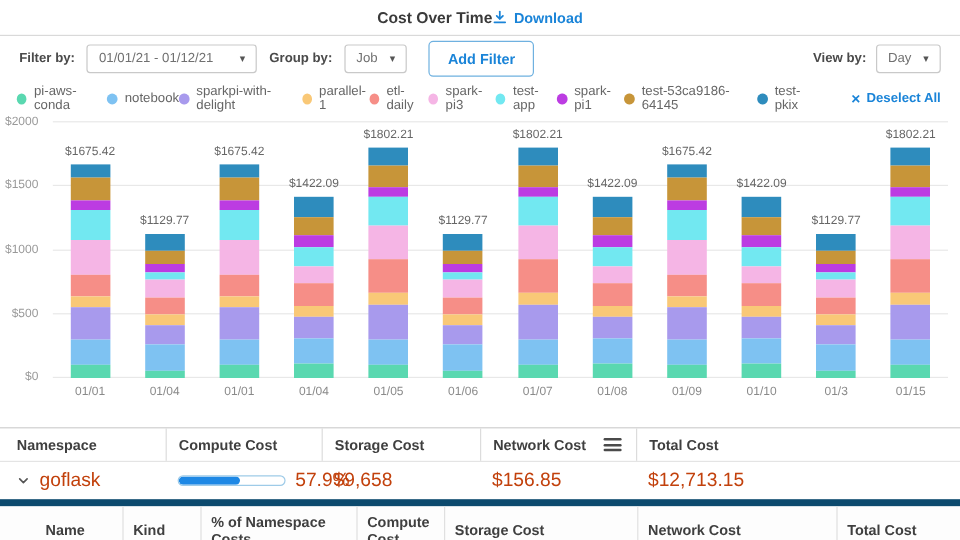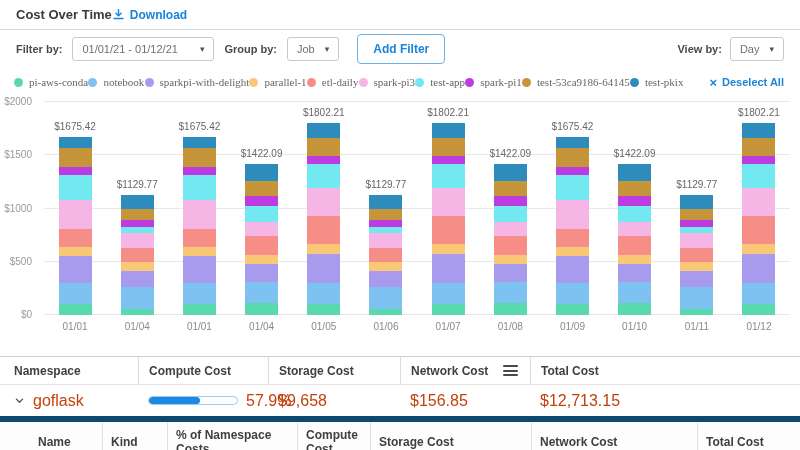--- a/index.html
+++ b/index.html
@@ -1,20 +1,20 @@
 <!DOCTYPE html>
 <html><head>
 <meta charset="utf-8">
 <style>
   * { margin:0; padding:0; box-sizing:border-box; }
   html,body { width:800px; height:450px; overflow:hidden; background:#fff;
     font-family:"Liberation Sans", sans-serif; color:#555; }
 
   
-  .app-header { height:30px; display:flex; align-items:center; justify-content:flex-start;
+  .app-header { height:30px; display:flex; align-items:center; justify-content:center;
     padding:0 16px; border-bottom:1px solid #d9d9d9; }
   .app-title { font-size:13px; font-weight:700; color:#3a3a3a; }
   .download-link { display:flex; align-items:center; gap:5px; color:#1a84d8;
     font-size:12px; font-weight:700; cursor:pointer; }
 
   
   .filter-bar { height:38px; display:flex; align-items:center; justify-content:space-between;
     padding:0 16px; }
   .filter-left { display:flex; align-items:center; gap:10px; }
   .filter-right { display:flex; align-items:center; gap:8px; }
@@ -24,21 +24,21 @@
   .dd-date { gap:22px; }
   .caret { font-size:9px; color:#555; line-height:1; }
   .add-filter-btn { margin-left:8px; font-size:12px; font-weight:700; color:#1a84d8;
     border:1px solid #6fb1e0; border-radius:4px; padding:7px 15px; background:#fff; cursor:pointer; }
 
   
   .legend { height:28px; display:flex; align-items:center; justify-content:space-between;
     padding:0 16px 0 14px; }
   .legend-item { display:flex; align-items:center; gap:6px; cursor:pointer; }
   .legend-swatch { width:9px; height:9px; border-radius:50%; }
-  .legend-text { font-size:11px; color:#666;font-family:Liberation Serif, serif; }
+  .legend-text { font-size:11px; color:#666; }
   .deselect-all { display:flex; align-items:center; gap:5px; color:#1a84d8;
     font-size:11px; font-weight:700; cursor:pointer; }
   .deselect-x { font-size:13px; font-weight:700; line-height:1; }
 
   
   .chart { margin-top:6px; }
   .plot-wrap { position:relative; height:213px; margin:0 10px 0 44px; }
   .gridline { position:absolute; left:0; right:0; height:1px; background:#e8e8e8; }
   .ylabels { position:absolute; left:-44px; width:38px; top:0; bottom:0; }
   .ylabel { position:absolute; right:6px; font-size:10px; color:#999; }
@@ -376,22 +376,22 @@
       <div class="x-label">01/01</div>
       <div class="x-label">01/04</div>
       <div class="x-label">01/01</div>
       <div class="x-label">01/04</div>
       <div class="x-label">01/05</div>
       <div class="x-label">01/06</div>
       <div class="x-label">01/07</div>
       <div class="x-label">01/08</div>
       <div class="x-label">01/09</div>
       <div class="x-label">01/10</div>
-      <div class="x-label">01/11</div>
-      <div class="x-label">01/12</div>
+      <div class="x-label">01/3</div>
+      <div class="x-label">01/15</div>
     </div>
 </div>
 
 <div class="cost-table">
   <div class="t-head">
     <div class="cell cell-first">Namespace</div>
     <div class="cell">Compute Cost</div>
     <div class="cell">Storage Cost</div>
     <div class="cell cell-flex">
       <span>Network Cost</span>

